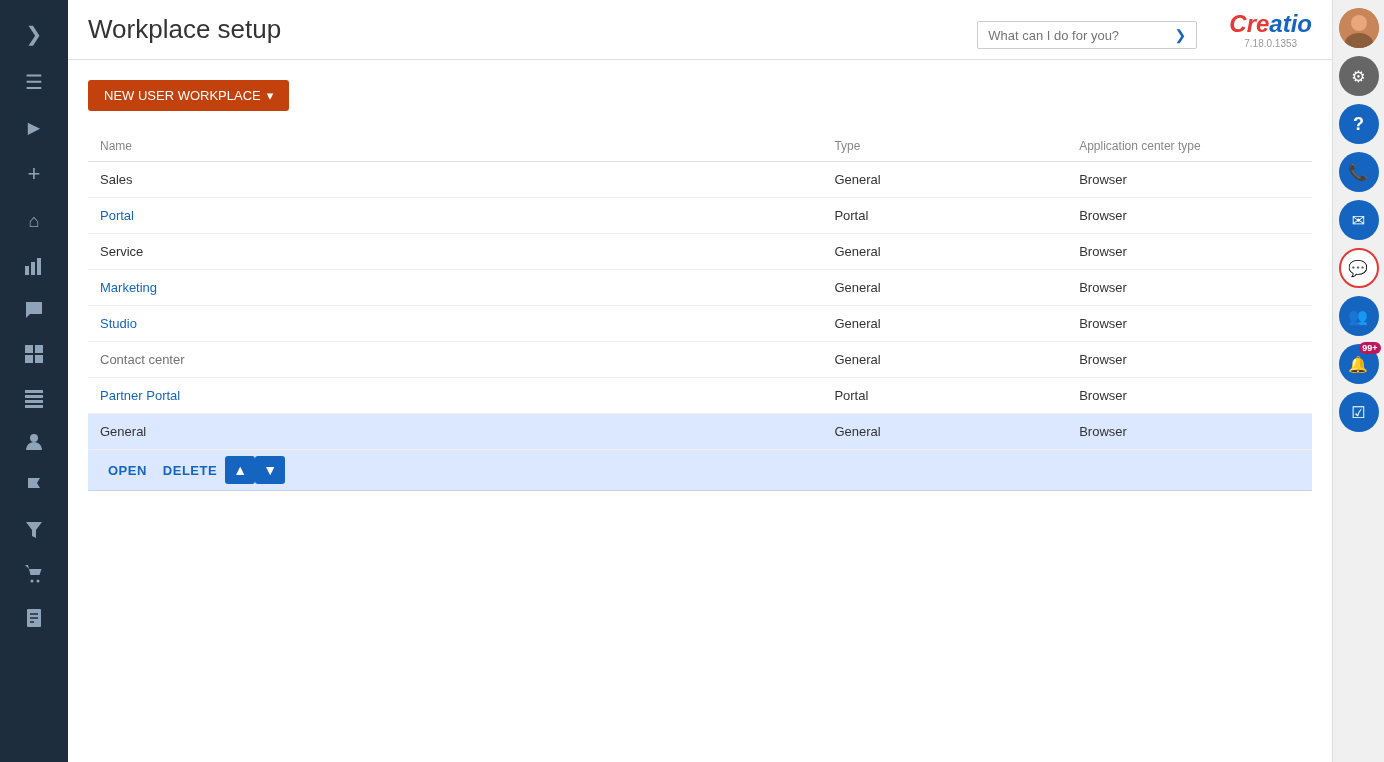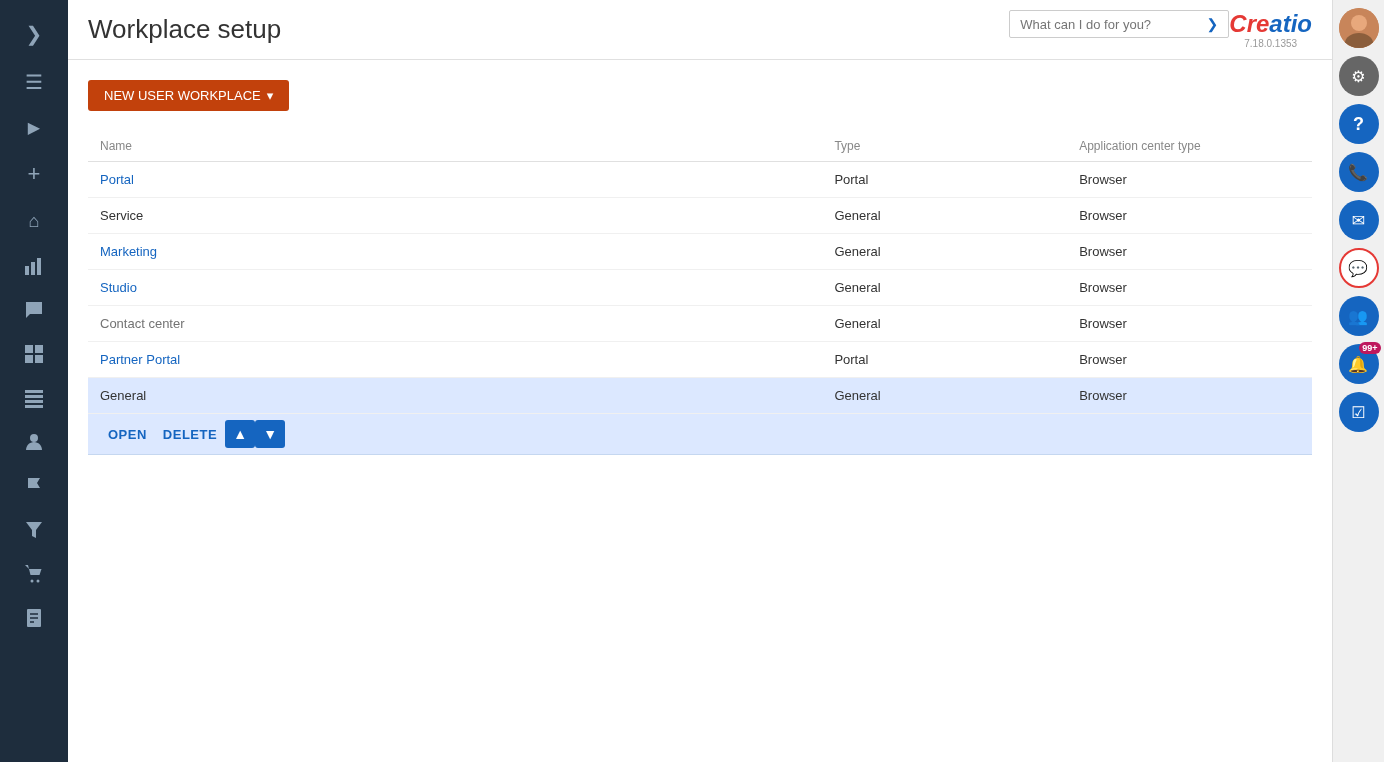--- a/index.html
+++ b/index.html
@@ -102,22 +102,22 @@
       background: #fff;
       min-height: 60px;
     }
     .page-title {
       font-size: 26px;
       font-weight: 400;
       color: #333;
     }
     .header-right {
       display: flex;
-      align-items: flex-start;
-      gap: 0;
+      align-items: flex-end;
+      gap: 32px;
     }
     .search-box {
       display: flex;
       align-items: center;
       border: 1px solid #ccc;
       border-radius: 2px;
       padding: 5px 10px;
       width: 220px;
     }
     .search-box input {
@@ -294,20 +294,25 @@
     <table class="data-table">
       <thead>
         <tr>
           <th style="width:60%;">Name</th>
           <th style="width:20%;">Type</th>
           <th style="width:20%;">Application center type</th>
         </tr>
       </thead>
       <tbody id="table-body">
 
+      <tr>
+            <td>Sales</td>
+            <td>General</td>
+            <td>Browser</td>
+          </tr>
           <tr class="link-row">
             <td style="color: rgb(21, 101, 192);">Portal</td>
             <td>Portal</td>
             <td>Browser</td>
           </tr>
           <tr>
             <td>Service</td>
             <td>General</td>
             <td>Browser</td>
           </tr>

